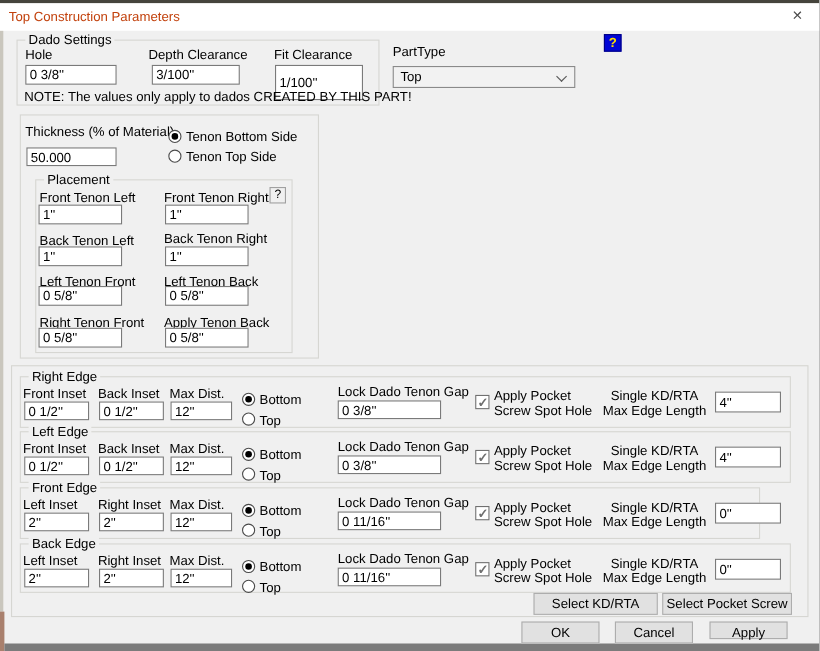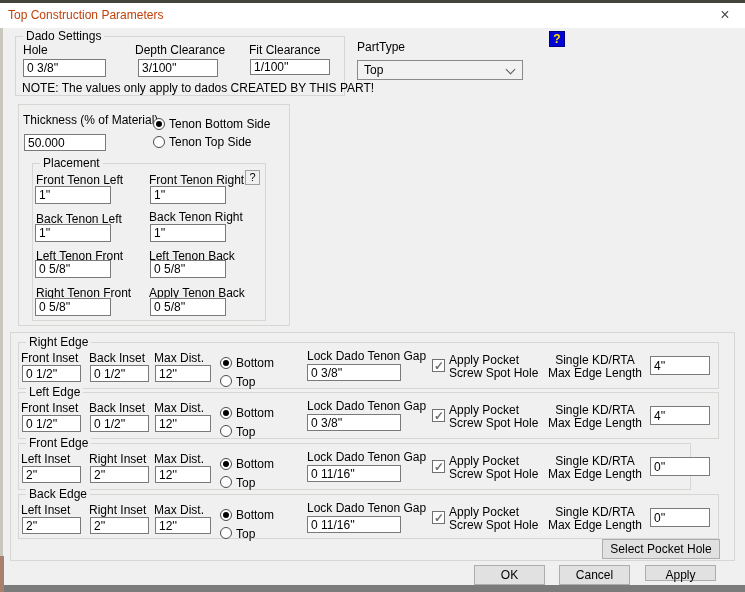--- a/index.html
+++ b/index.html
@@ -51,21 +51,21 @@
     <span class="close">×</span>
   </div>
 
   <div class="grp" style="left:15px;top:36px;width:330px;height:60px">
     <span class="glabel">Dado Settings</span>
     <span class="lbl" style="left:7px;top:6px">Hole</span>
     <input class="tb" style="left: 7px; top: 22px; width: 83px; height: 18px;" value="0 3/8''">
     <span class="lbl" style="left:119px;top:6px">Depth Clearance</span>
     <input class="tb" style="left: 122px; top: 22px; width: 80px; height: 18px;" value="3/100''">
     <span class="lbl" style="left:233px;top:6px">Fit Clearance</span>
-    <input class="tb" style="left: 234px; top: 22px; width: 80px; height: 16px;" value="1/100''">
+    <input class="tb" style="left: 234px; top: 22px; width: 80px; height: 32px;" value="1/100''">
     <span class="lbl" style="left:6px;top:44px">NOTE: The values only apply to dados CREATED BY THIS PART!</span>
   </div>
 
   <span class="lbl" style="left:357px;top:40px">PartType</span>
   <div class="combo" style="left:357px;top:60px;width:166px;height:20px">
     <span class="val">Top</span>
     <span class="chev"></span>
   </div>
 
   <div class="helpblue" style="left:549px;top:31px">?</div>
@@ -203,20 +203,21 @@
         <span style="display:block">Apply Pocket</span>
         <span style="display:block">Screw Spot Hole</span>
       </div>
       <div class="twoLine" style="left:517px;top:11px;width:118px;text-align:center">
         <span style="display:block">Single KD/RTA</span>
         <span style="display:block">Max Edge Length</span>
       </div>
       <input class="tb" style="left: 631px; top: 13px; width: 60px; height: 19px;" value="0''">
     </div>
 
-    <button class="btn" style="left:591px;top:206px;width:118px;height:20px">Select Pocket Hole</button>
+    <button class="btn" style="left:474px;top:206px;width:113px;height:20px">Select KD/RTA</button>
+    <button class="btn" style="left:591px;top:206px;width:118px;height:20px">Select Pocket Screw</button>
   </div>
 
   <button class="btn" style="left:474px;top:565px;width:71px;height:20px">OK</button>
   <button class="btn" style="left:559px;top:565px;width:71px;height:20px">Cancel</button>
   <button class="btn" style="left:645px;top:565px;width:71px;height:16px">Apply</button>
 
 </div>
 
 </body></html>

